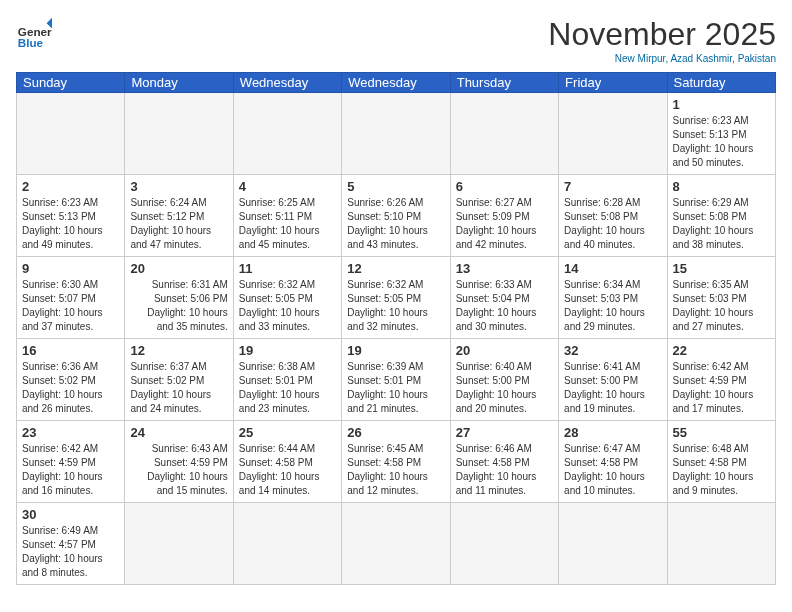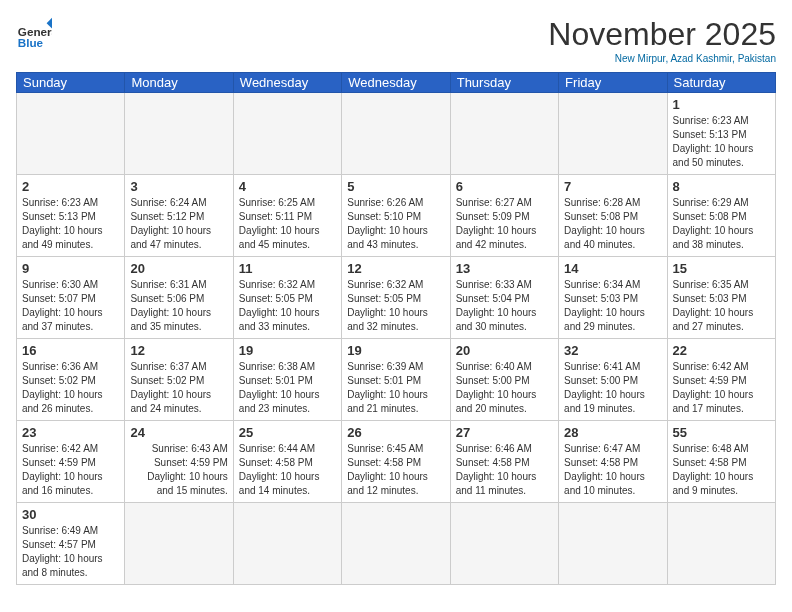--- a/index.html
+++ b/index.html
@@ -179,21 +179,21 @@
       <tr class="week-row">
         <td>
           <span class="day-number">9</span>
           <div class="day-info" style="white-space: pre-line;">Sunrise: 6:30 AM
 Sunset: 5:07 PM
 Daylight: 10 hours
 and 37 minutes.</div>
         </td>
         <td>
           <span class="day-number">20</span>
-          <div class="day-info" style="white-space: pre-line;">Sunrise: 6:31 AM
+          <div class="day-info" style="white-space: pre-line; text-align: right;">Sunrise: 6:31 AM
 Sunset: 5:06 PM
 Daylight: 10 hours
 and 35 minutes.</div>
         </td>
         <td>
           <span class="day-number">11</span>
           <div class="day-info" style="white-space: pre-line;">Sunrise: 6:32 AM
 Sunset: 5:05 PM
 Daylight: 10 hours
 and 33 minutes.</div>

